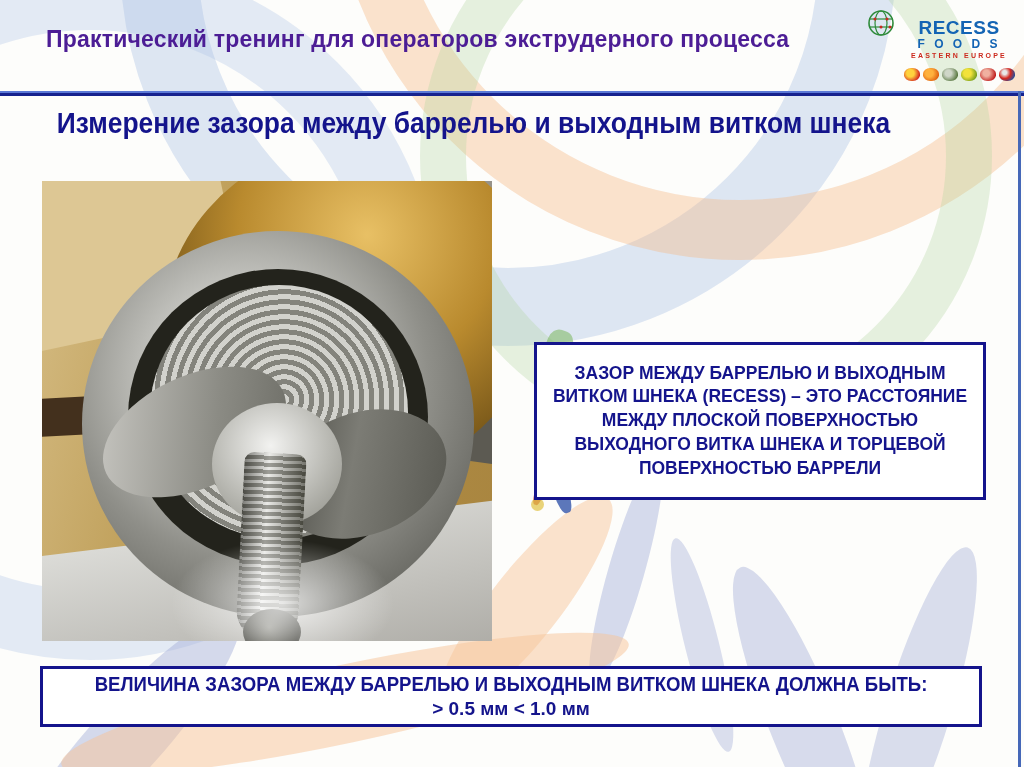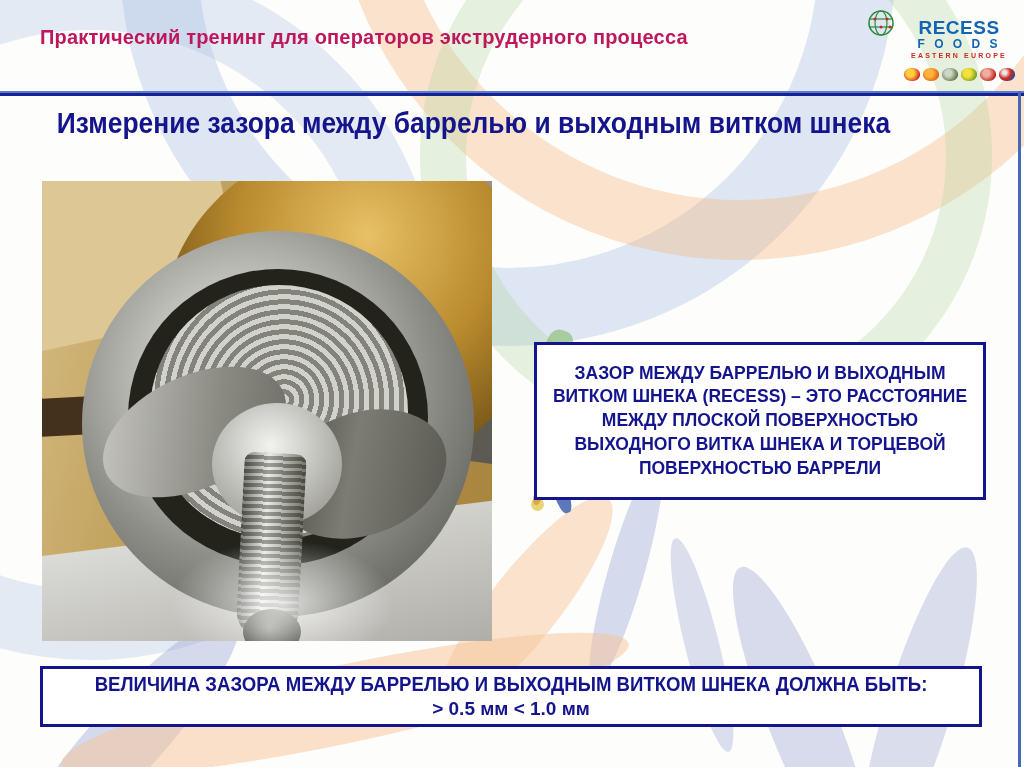--- a/index.html
+++ b/index.html
@@ -19,22 +19,22 @@
   .pet-lav-4{left:608px;top:455px;width:36px;height:235px;background:rgba(165,175,218,.45);transform:rotate(16deg);}
   .pet-lav-5{left:685px;top:535px;width:34px;height:220px;background:rgba(165,175,218,.40);transform:rotate(-14deg);}
   .peach-a{left:55px;top:665px;width:580px;height:78px;background:rgba(247,196,152,.50);transform:rotate(-12deg);}
   .peach-b{left:490px;top:470px;width:70px;height:270px;background:rgba(247,196,152,.48);transform:rotate(38deg);}
   .sliver{position:absolute;}
   .sl-green{left:546px;top:330px;width:26px;height:32px;background:rgba(122,182,92,.55);transform:rotate(20deg);border-radius:40%;}
   .sl-red{left:538px;top:456px;width:10px;height:50px;background:rgba(204,68,51,.80);transform:rotate(18deg);border-radius:40%;}
   .sl-blue{left:552px;top:460px;width:15px;height:54px;background:rgba(51,85,170,.80);transform:rotate(-18deg);border-radius:40%;}
   .sl-yellow{left:531px;top:498px;width:13px;height:13px;background:rgba(224,192,64,.70);border-radius:50%;}
   
-  .hdr-title{position:absolute;left:40px;top:26px;width:810px;z-index:3;margin:0;
-    font-size:20px;font-weight:bold;color:#be185d;letter-spacing:.2px;}
+  .hdr-title{position:absolute;left:46px;top:26px;width:810px;z-index:3;margin:0;
+    font-size:23px;font-weight:bold;color:#4c1d95;letter-spacing:.2px;}
   .hdr-rule{position:absolute;left:0;top:91px;width:1024px;height:5px;z-index:3;
     background:linear-gradient(180deg,#5b79d6 0 2px,#16228e 2px 100%);}
   .right-rule{position:absolute;left:1018px;top:91px;width:3px;height:676px;z-index:3;background:#4668b8;}
   
   .logo{position:absolute;left:858px;top:6px;width:160px;z-index:3;}
   .logo-globe{position:absolute;left:8px;top:2px;}
   .logo-text{position:absolute;left:42px;top:12px;width:118px;text-align:center;}
   .logo-brand{font-size:19px;font-weight:bold;color:#1464b4;letter-spacing:.5px;line-height:1;}
   .logo-foods{font-size:12px;font-weight:bold;color:#1464b4;letter-spacing:3px;line-height:1.2;}
   .logo-region{font-size:7px;font-weight:bold;color:#cc2a1e;letter-spacing:2.2px;line-height:1.3;}

